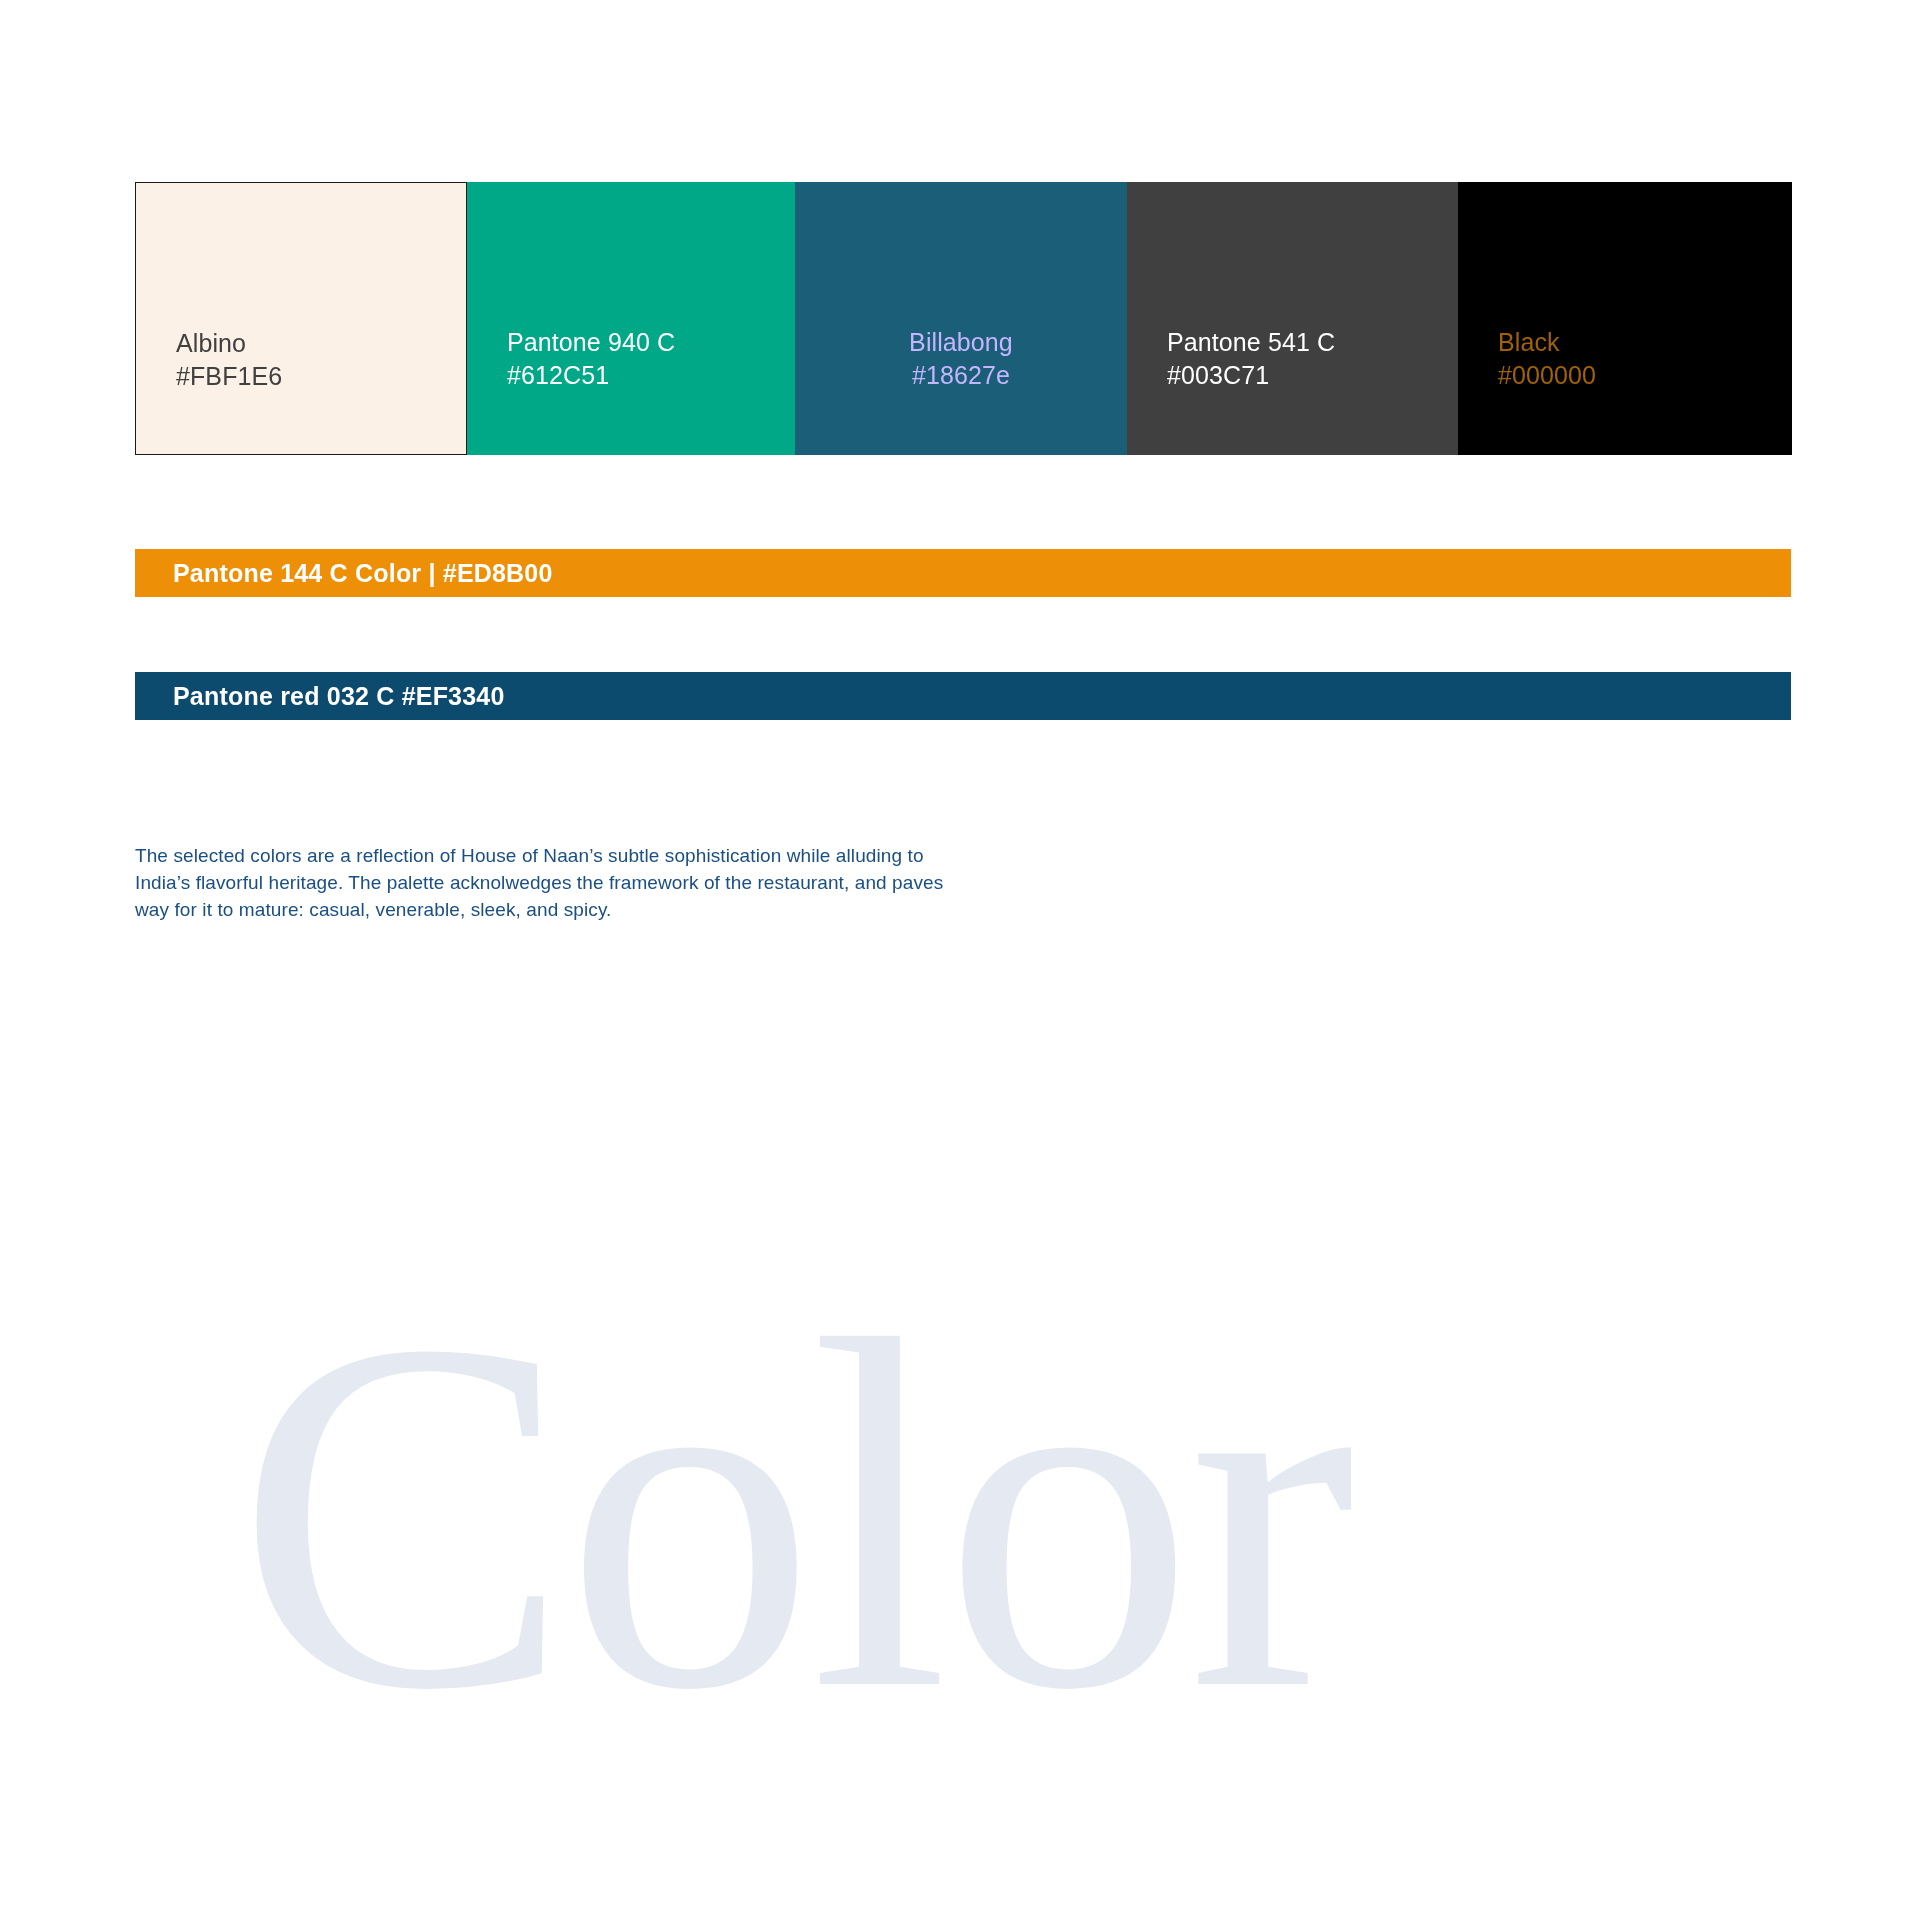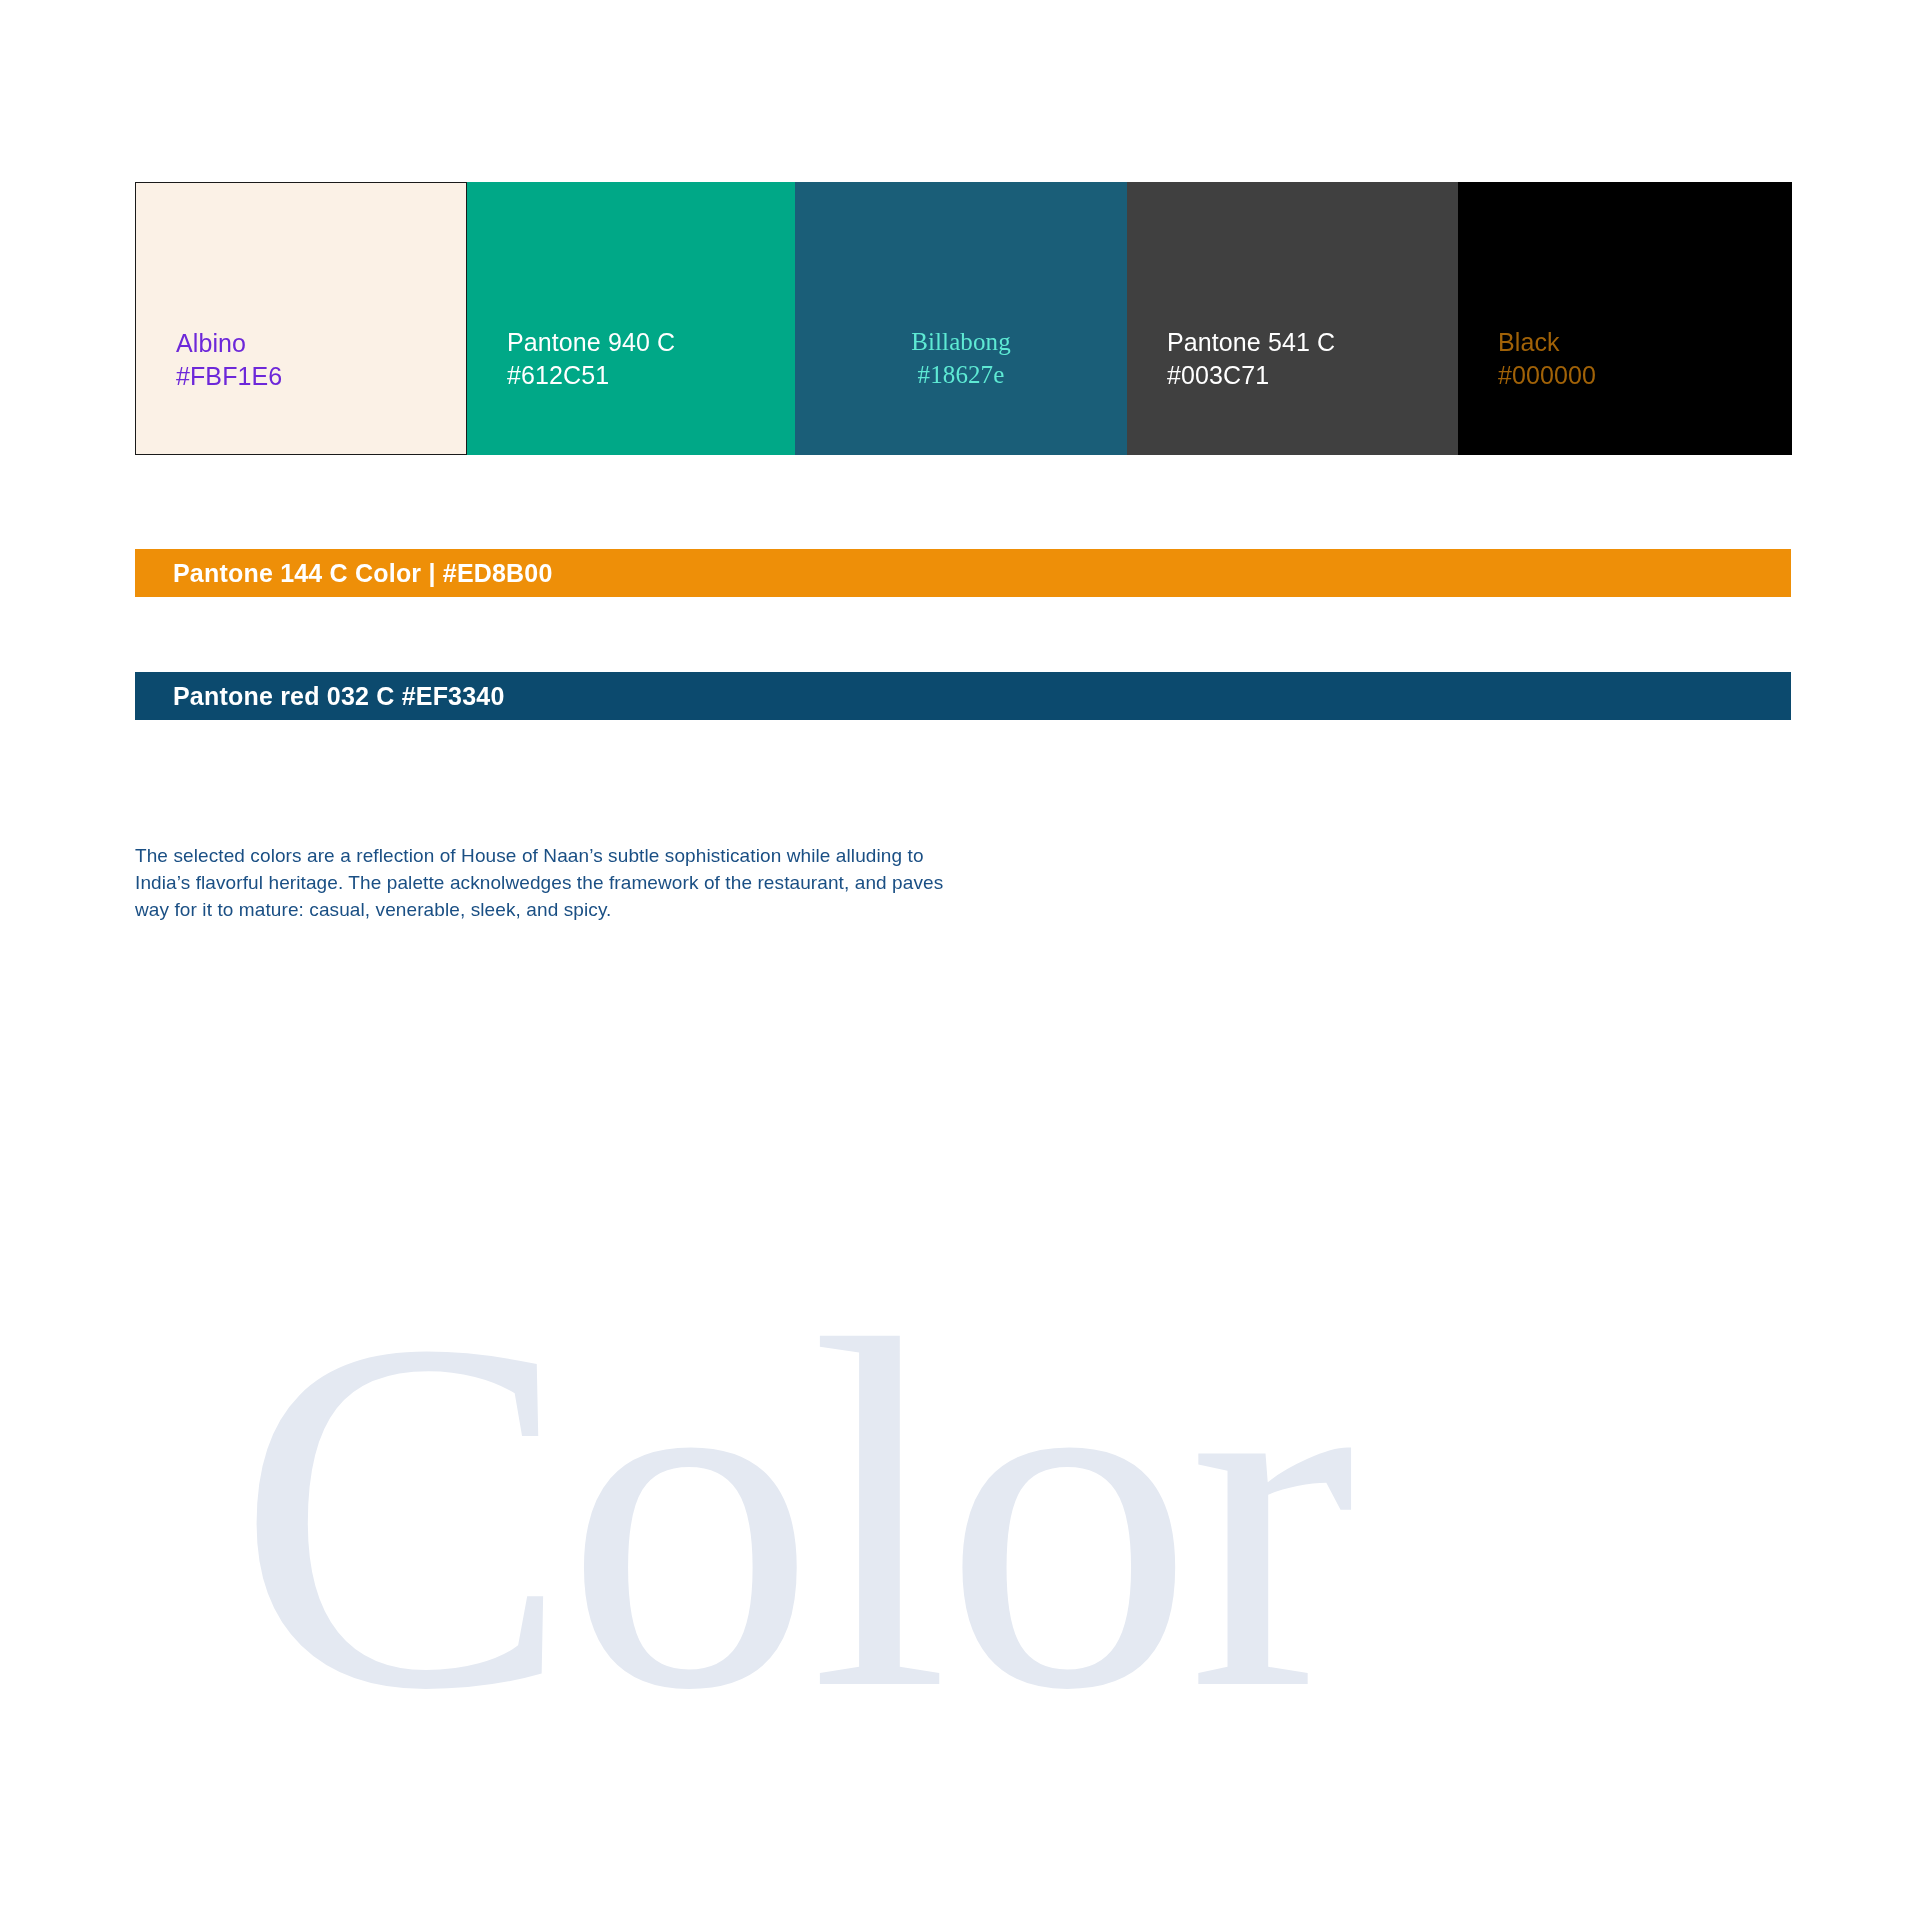--- a/index.html
+++ b/index.html
@@ -102,31 +102,31 @@
     white-space: nowrap;
     display: block;
   }
 </style>
 </head>
 <body>
 
 <div id="swatch-row">
 
   <div class="swatch" style="background: rgb(251, 241, 230); width: 332px; flex: 0 0 332px; border: 1.5px solid rgb(26, 26, 26);">
-    <span class="swatch-label" style="color: #6d28d9;">Albino
+    <span class="swatch-label" style="color: #404040;">Albino
 #FBF1E6</span>
   </div>
 
   <div class="swatch" style="background: rgb(0, 168, 135); width: 328px; flex: 0 0 328px;">
     <span class="swatch-label" style="color: rgb(255, 255, 255);">Pantone 940 C
 #612C51</span>
   </div>
 
   <div class="swatch center" style="background: rgb(26, 94, 120); width: 332px; flex: 0 0 332px;">
-    <span class="swatch-label" style="color: #5eead4; font-family: Liberation Serif, serif;">Billabong
+    <span class="swatch-label" style="color: #c4b5fd;">Billabong
 #18627e</span>
   </div>
 
   <div class="swatch" style="background: #404040; width: 331px; flex: 0 0 331px;">
     <span class="swatch-label" style="color: rgb(255, 255, 255);">Pantone 541 C
 #003C71</span>
   </div>
 
   <div class="swatch" style="background: rgb(0, 0, 0); width: 334px; flex: 0 0 334px;">
     <span class="swatch-label" style="color: #a16207;">Black

